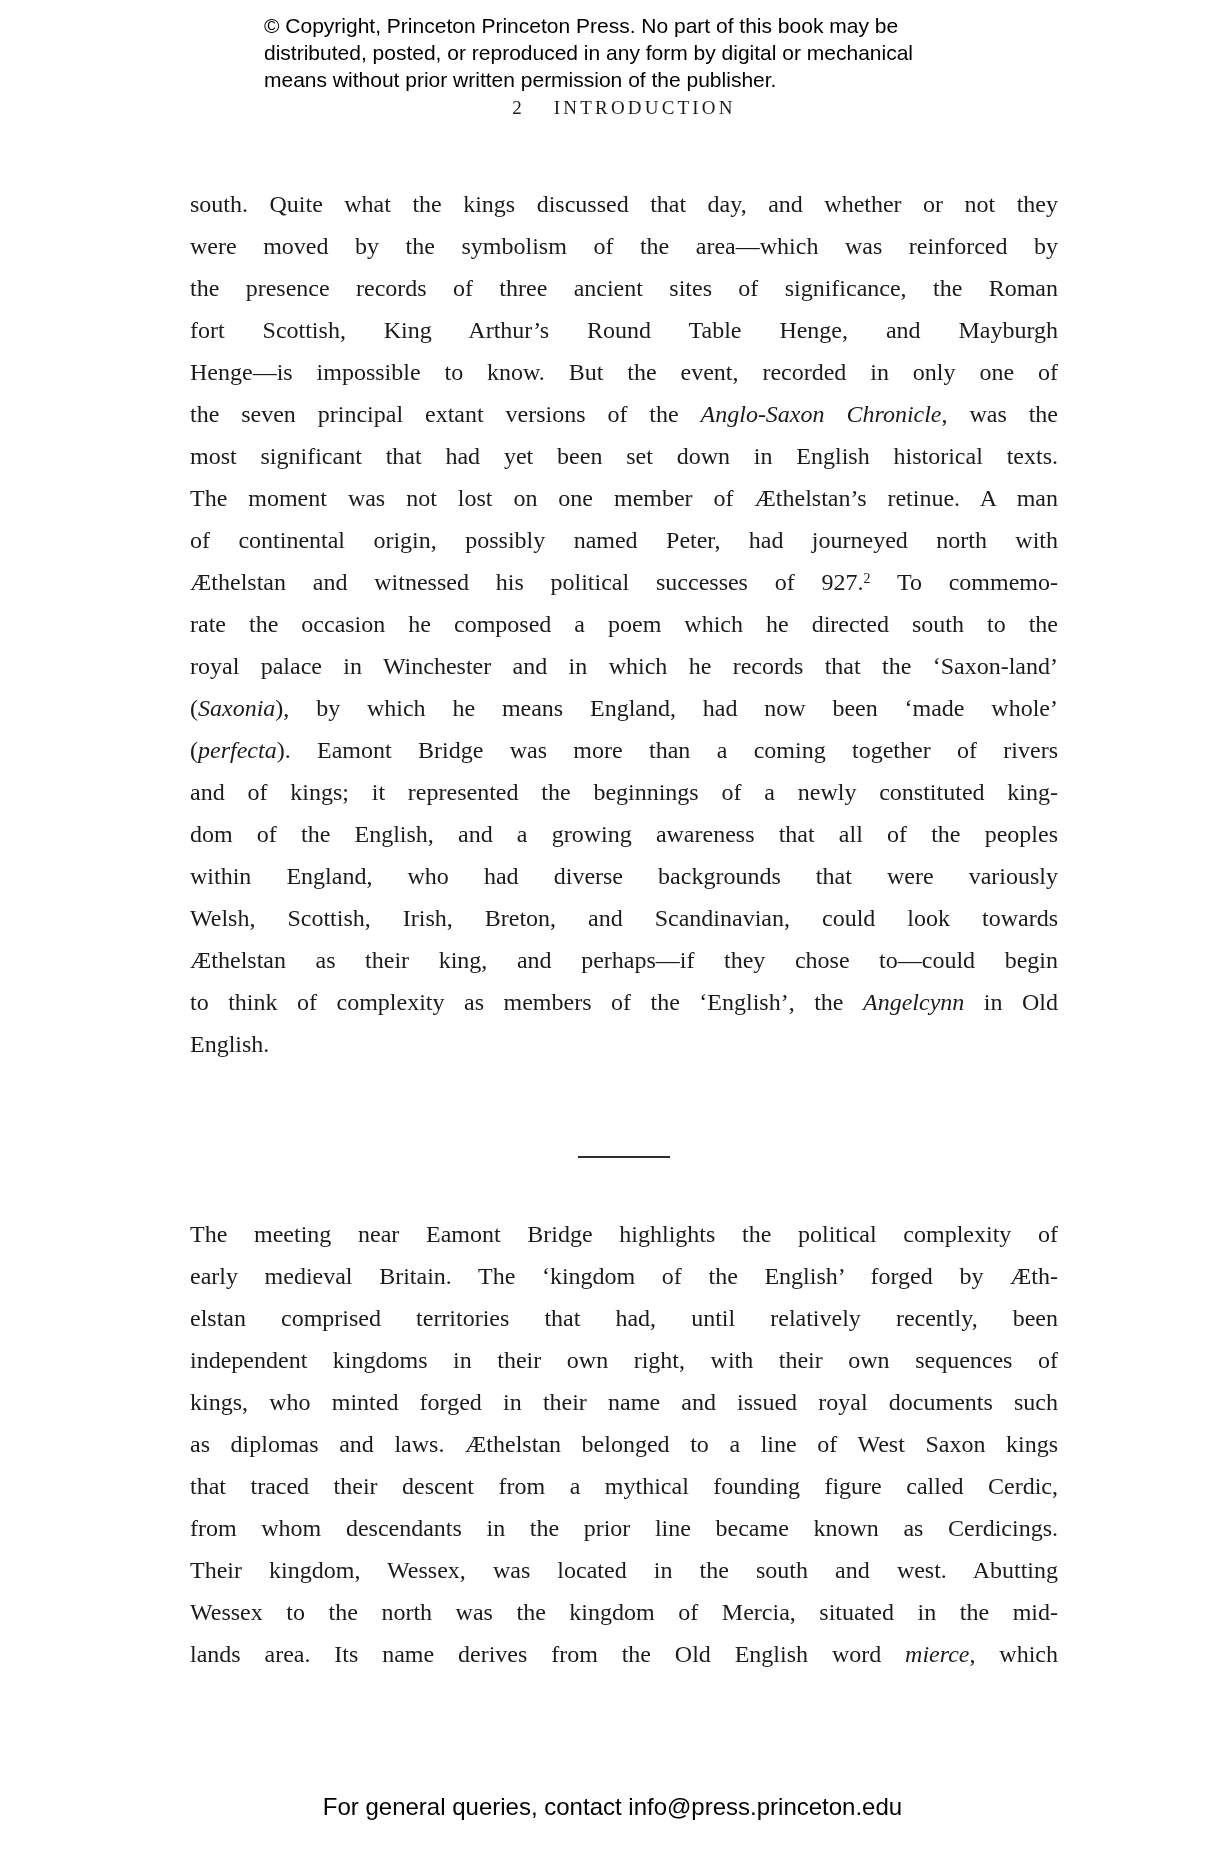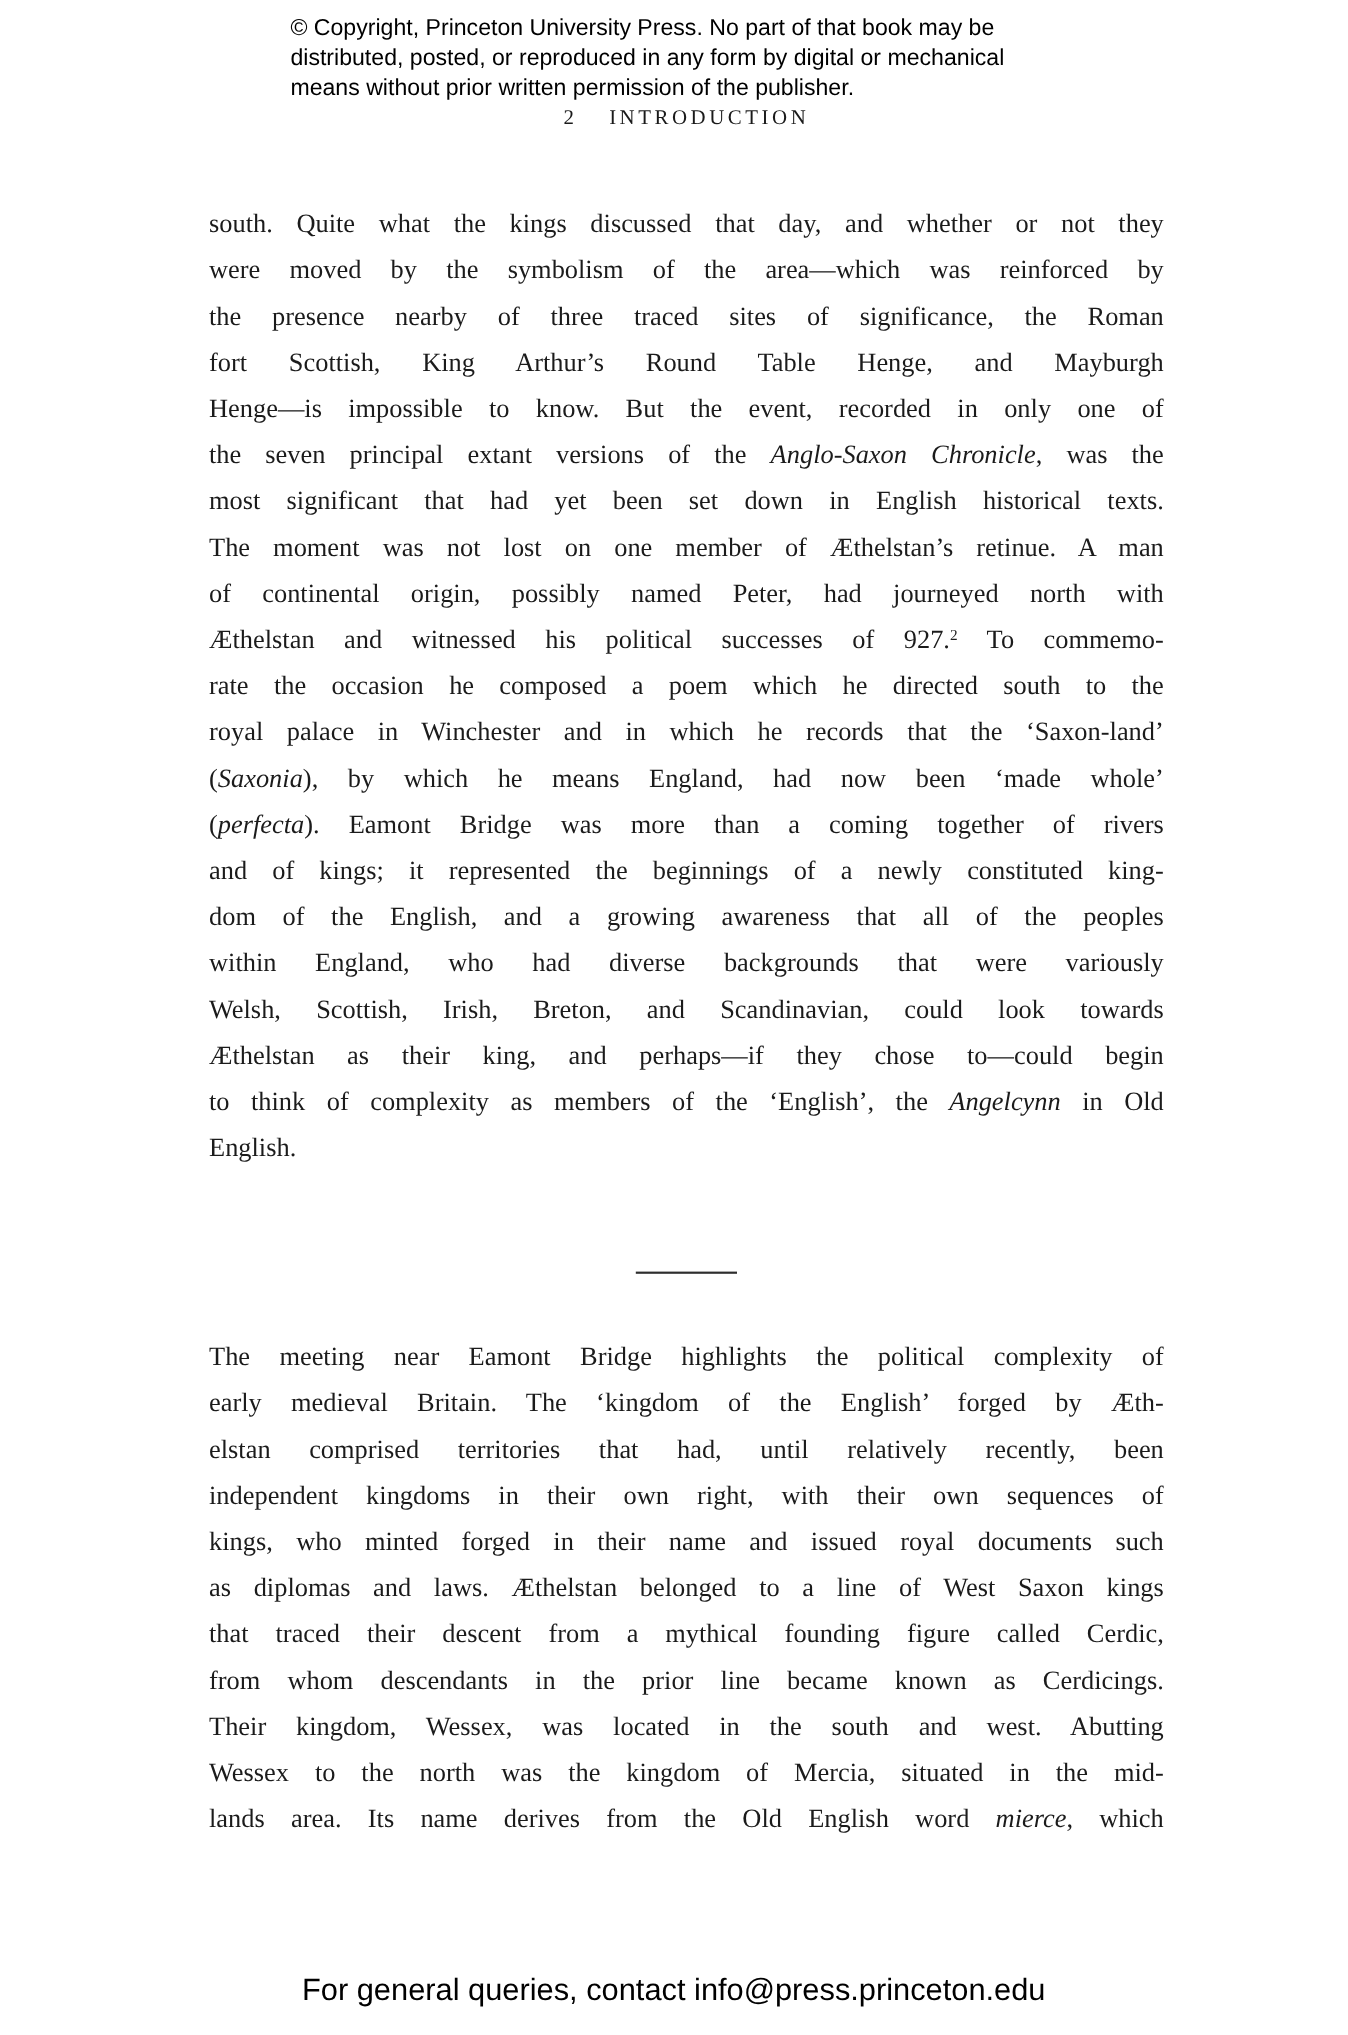--- a/index.html
+++ b/index.html
@@ -90,45 +90,45 @@
   }
 
   
   .footer {
     position: absolute;
     left: 0;
     top: 1793px;
     width: 1225px;
     text-align: center;
     font-family: "Liberation Sans", sans-serif;
-    font-size: 28px;
+    font-size: 24px;
     color: #000000;
   }
 </style>
 </head>
 <body>
 
 <div class="page">
 
   <div class="copyright">
-    <div>© Copyright, Princeton University Press. No part of that book may be</div>
+    <div>© Copyright, Princeton Princeton Press. No part of this book may be</div>
     <div>distributed, posted, or reproduced in any form by digital or mechanical</div>
     <div>means without prior written permission of the publisher.</div>
   </div>
 
   <div class="running-head">
     <span class="pagenum">2</span>
     <span class="title">INTRODUCTION</span>
   </div>
 
   <div class="textblock">
     <div class="para">
         <div class="line"><span>south. Quite what the kings discussed that day, and whether or not they</span></div>
         <div class="line"><span>were moved by the symbolism of the area—which was reinforced by</span></div>
-        <div class="line"><span>the presence nearby of three traced sites of significance, the Roman</span></div>
+        <div class="line"><span>the presence records of three ancient sites of significance, the Roman</span></div>
         <div class="line"><span>fort Scottish, King Arthur’s Round Table Henge, and Mayburgh</span></div>
         <div class="line"><span>Henge—is impossible to know. But the event, recorded in only one of</span></div>
         <div class="line"><span>the seven principal extant versions of the </span><i>Anglo-Saxon Chronicle</i><span>, was the</span></div>
         <div class="line"><span>most significant that had yet been set down in English historical texts.</span></div>
         <div class="line"><span>The moment was not lost on one member of Æthelstan’s retinue. A man</span></div>
         <div class="line"><span>of continental origin, possibly named Peter, had journeyed north with</span></div>
         <div class="line"><span>Æthelstan and witnessed his political successes of 927.</span><sup>2</sup><span> To commemo-</span></div>
         <div class="line"><span>rate the occasion he composed a poem which he directed south to the</span></div>
         <div class="line"><span>royal palace in Winchester and in which he records that the ‘Saxon-land’</span></div>
         <div class="line"><span>(</span><i>Saxonia</i><span>), by which he means England, had now been ‘made whole’</span></div>

